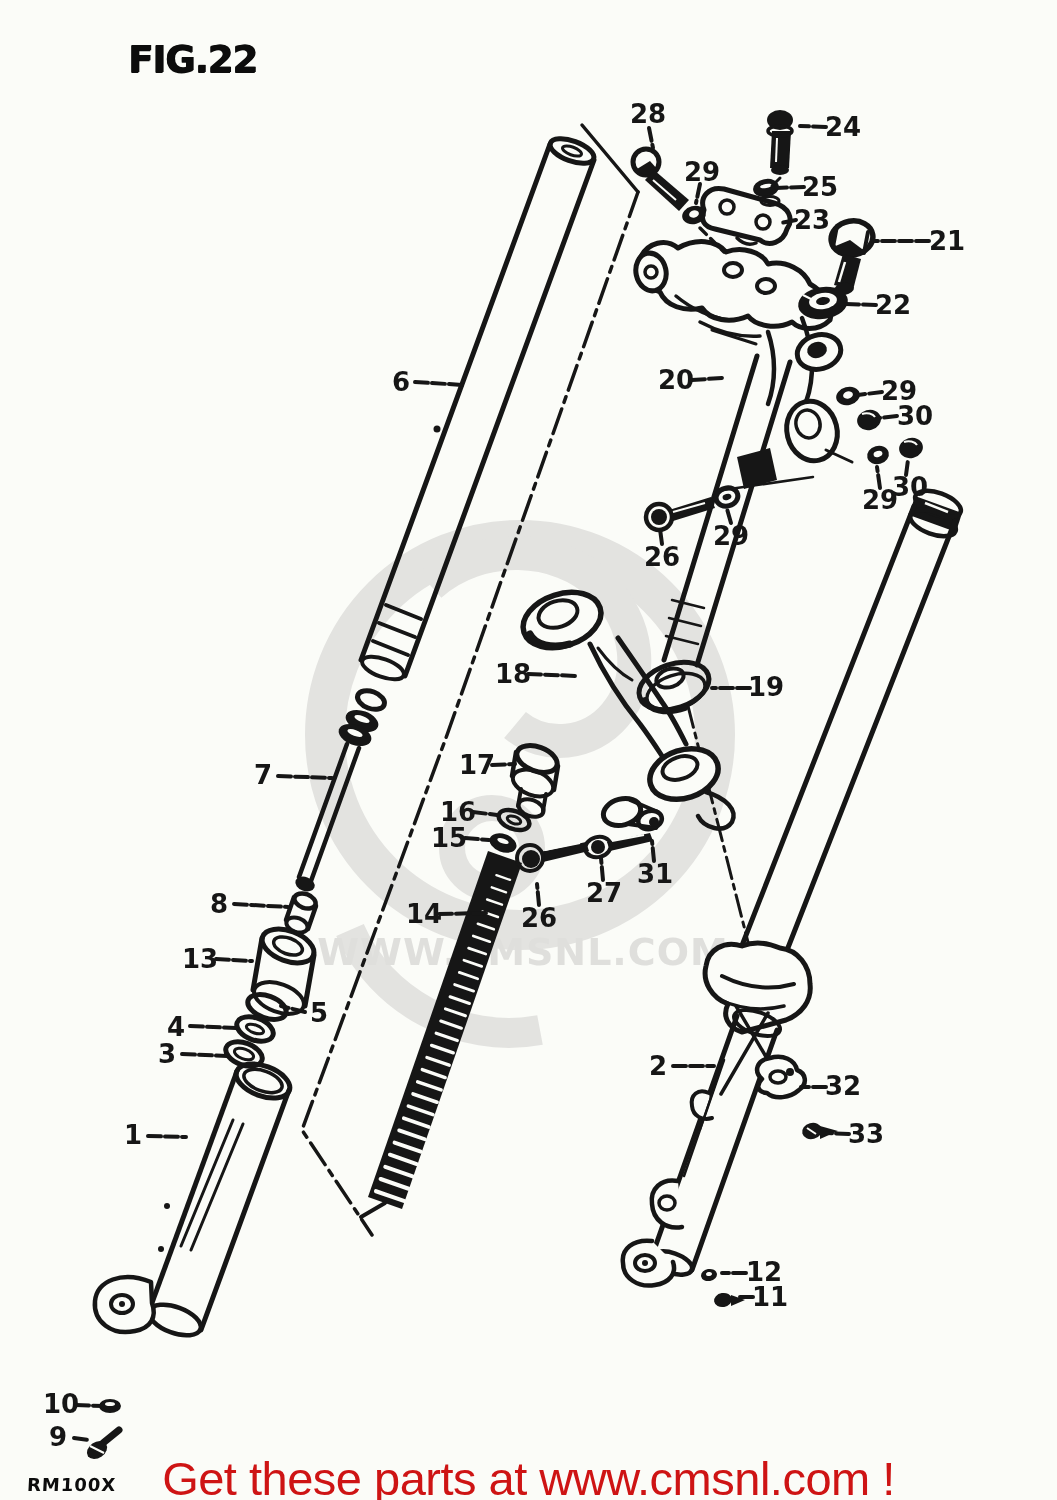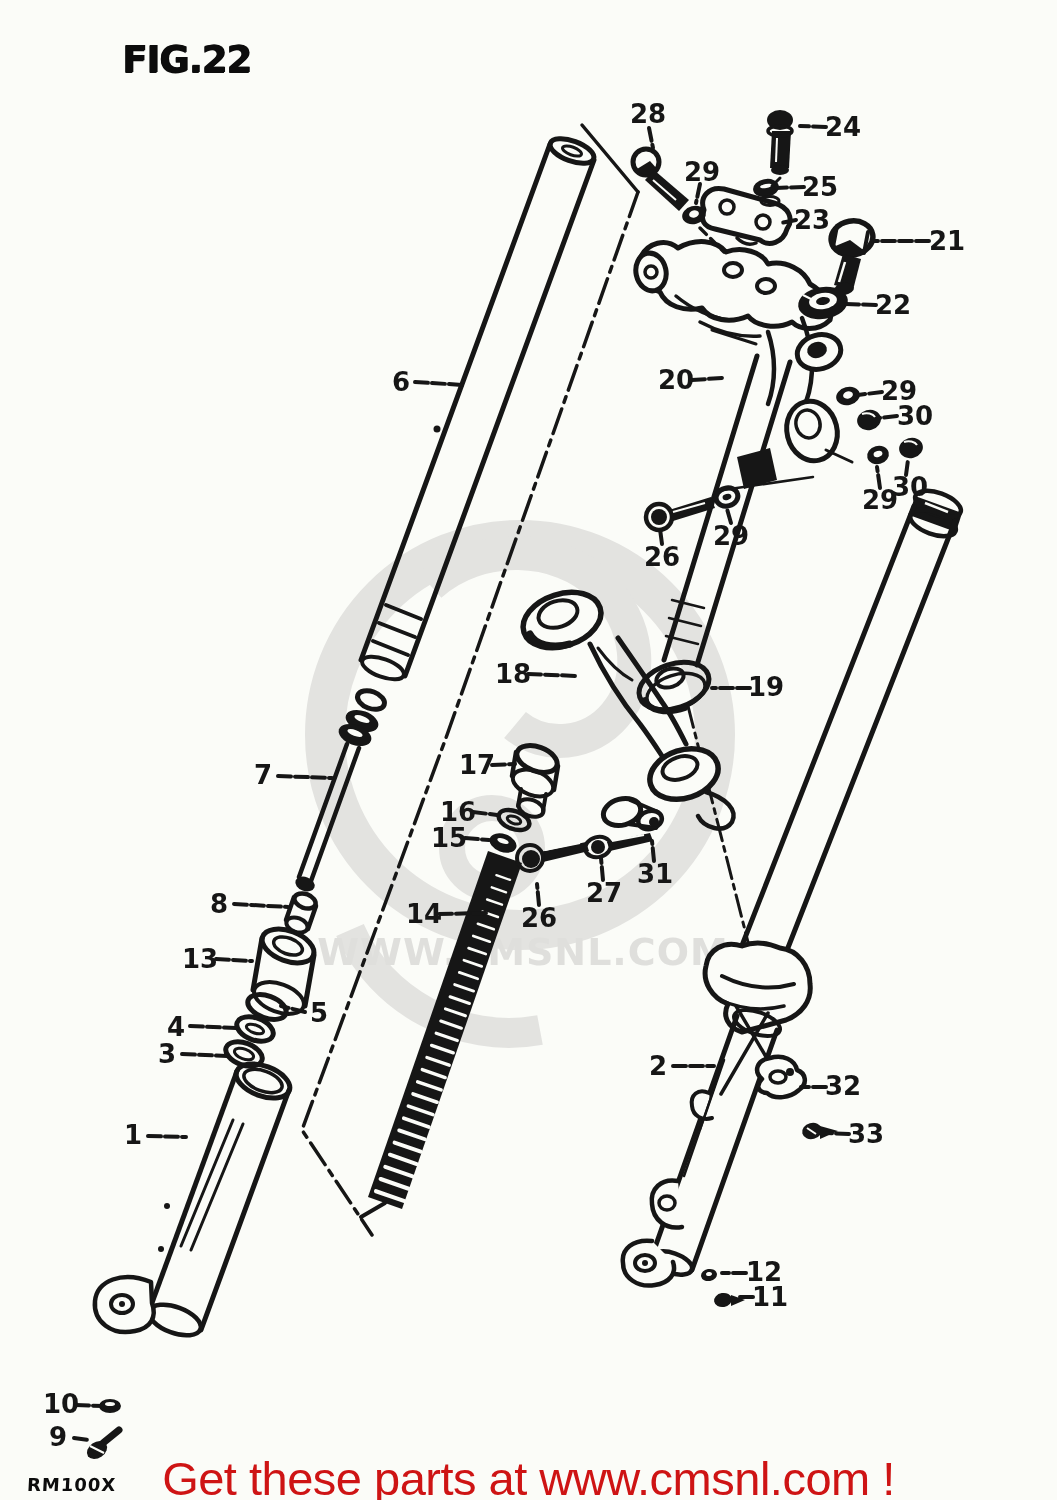--- a/index.html
+++ b/index.html
@@ -17,21 +17,21 @@
   .fd{fill:var(--line);stroke:none;}
   .fw{fill:var(--bg);stroke:none;}
   .wm{stroke:var(--wm);fill:none;}
   .wm-txt{fill:var(--wm-text);font-family:"DejaVu Sans",sans-serif;font-weight:bold;letter-spacing:1px;}
   .callout-num{font-family:"DejaVu Sans",sans-serif;font-weight:bold;font-size:26px;fill:var(--line);}
   .page-title{
     position:absolute;left:22px;top:22px;font-size:27px;color:var(--title-color);
     letter-spacing:0.5px;white-space:nowrap;
   }
   .fig-label{
-    position:absolute;left:122px;top:38px;font-size:37px;color:#0c0c0c;
+    position:absolute;left:128px;top:38px;font-size:37px;color:#0c0c0c;
     font-family:"DejaVu Sans",sans-serif;font-weight:bold;letter-spacing:-1px;
     text-shadow:1px 0 0 #0c0c0c,0 1px 0 #0c0c0c;white-space:nowrap;text-align:center;
   }
   .model-code{
     position:absolute;left:27px;top:1474px;font-size:18px;color:#0c0c0c;
     font-family:"DejaVu Sans",sans-serif;font-weight:bold;letter-spacing:1px;
     transform:skewX(-3deg);white-space:nowrap;
   }
   .footer-banner{
     position:absolute;left:0;top:1455px;width:100%;text-align:center;

